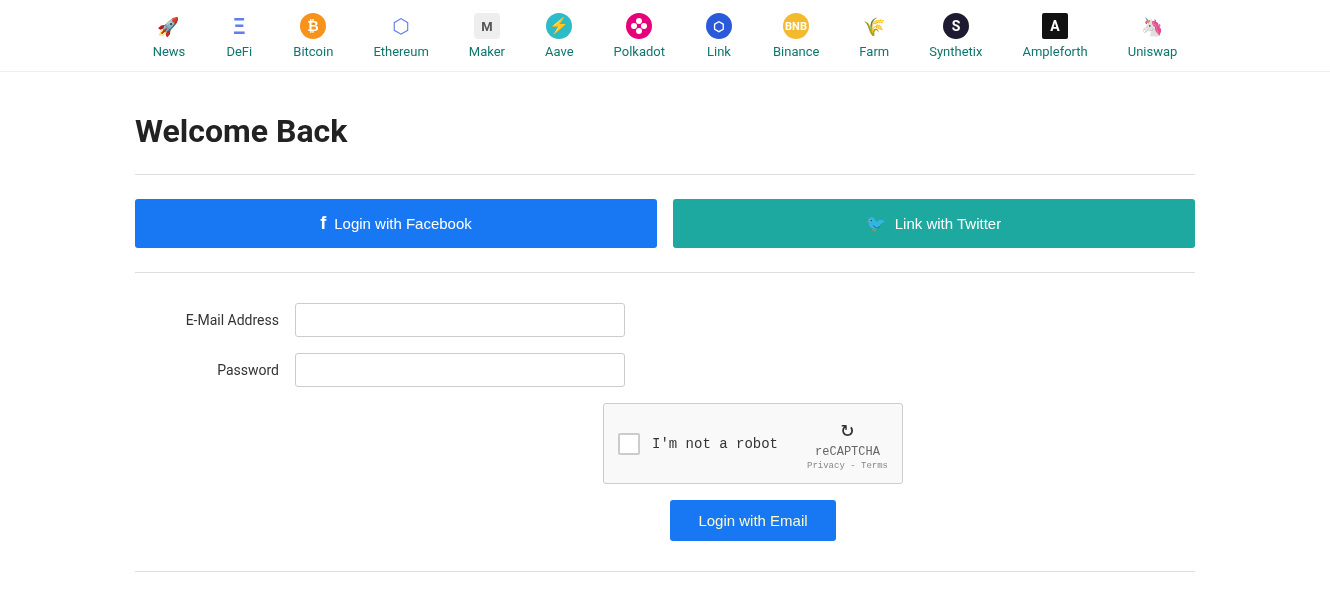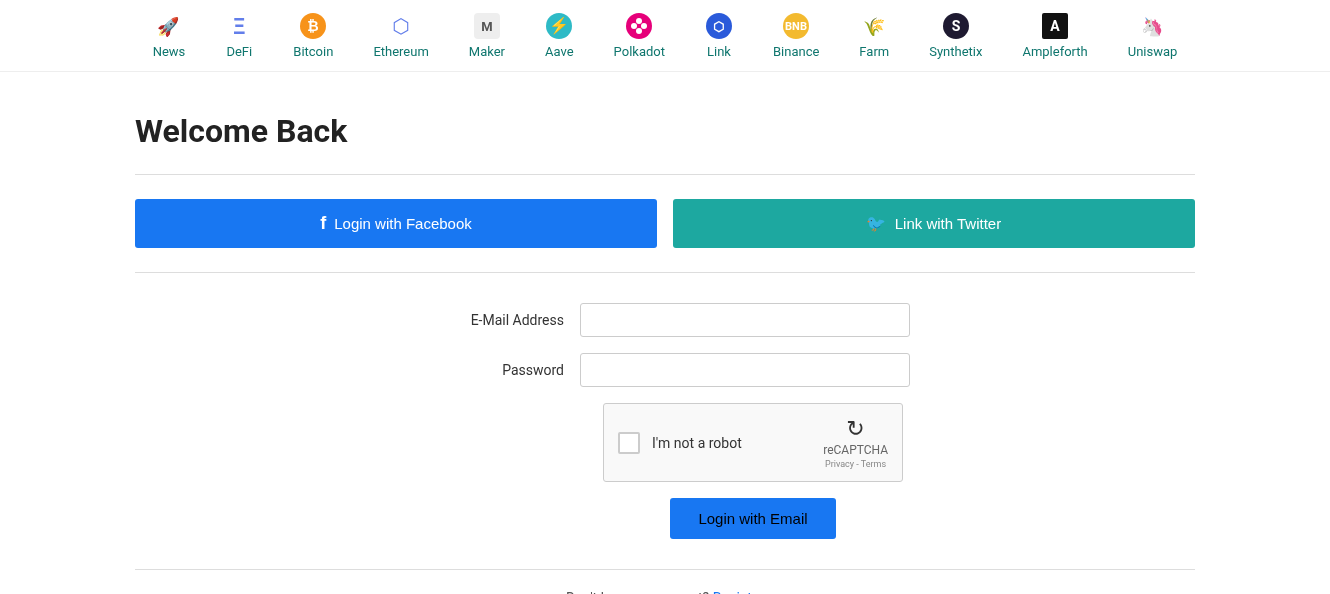--- a/index.html
+++ b/index.html
@@ -104,21 +104,20 @@
     .divider2 {
       border: none;
       border-top: 1px solid #ddd;
       margin-bottom: 30px;
     }
 
     
     .form-row {
       display: flex;
       align-items: center;
-      justify-content: center;
       margin-bottom: 16px;
     }
     .form-label {
       width: 160px;
       text-align: right;
       padding-right: 16px;
       font-size: 14px;
       color: #333;
     }
     .form-input {
@@ -129,20 +128,21 @@
       font-size: 14px;
       outline: none;
     }
 
     
     .captcha-row {
       display: flex;
       justify-content: center;
       margin-bottom: 16px;
       padding-left: 176px;
+      font-family: Liberation Mono, monospace;
     }
     .captcha-box {
       width: 300px;
       border: 1px solid #ccc;
       border-radius: 3px;
       padding: 12px 14px;
       display: flex;
       align-items: center;
       gap: 12px;
       background: #f9f9f9;
@@ -181,21 +181,21 @@
 
     
     .login-btn-row {
       display: flex;
       justify-content: center;
       padding-left: 176px;
       margin-bottom: 30px;
     }
     .btn-email-login {
       background: #1877f2;
-      color: #000000;
+      color: #fef9c3;
       border: none;
       padding: 12px 28px;
       font-size: 15px;
       cursor: pointer;
       border-radius: 3px;
     }
 
     .divider3 {
       border: none;
       border-top: 1px solid #ddd;

